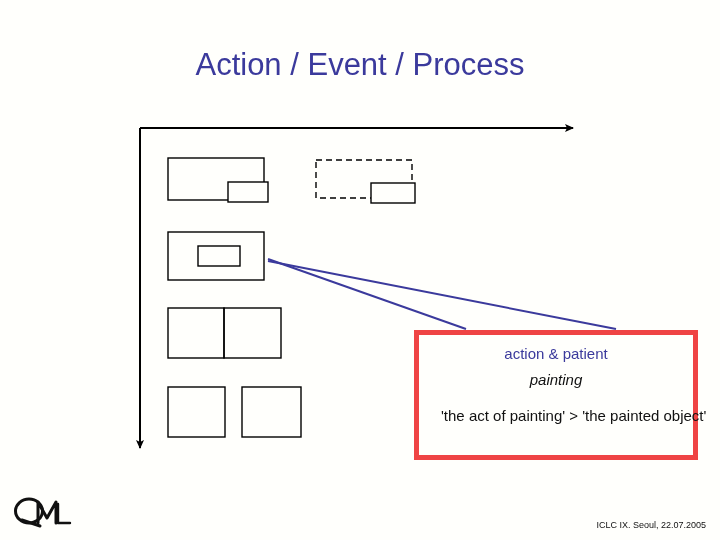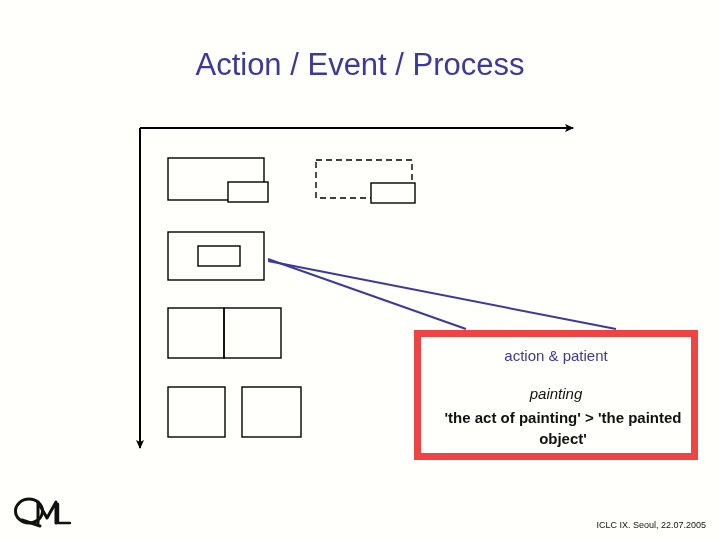--- a/index.html
+++ b/index.html
@@ -38,53 +38,51 @@
     top: 0;
     width: 720px;
     height: 540px;
   }
   .callout {
     position: absolute;
     left: 414px;
     top: 330px;
     width: 284px;
     height: 130px;
-    border: 7px solid #ef4444;
+    border: 5px solid #ef4444;
     background: #fffffc;
     box-sizing: border-box;
   }
   .callout-heading {
     position: absolute;
     left: 0;
     top: 10px;
     width: 100%;
     text-align: center;
     font-size: 15px;
     color: #3b3a9c;
   }
   .callout-term {
     position: absolute;
     left: 0;
-    top: 48px;
+    top: 36px;
     width: 100%;
     text-align: center;
     font-size: 15px;
     font-style: italic;
     color: #111111;
   }
   .callout-gloss {
     position: absolute;
-    left: 8px;
+    left: 22px;
     top: 70px;
     width: 268px;
-    text-align: center;
     font-size: 15px;
     line-height: 21px;
     color: #111111;
-    font-weight: bold;
   }
   #footer-note {
     position: absolute;
     right: 14px;
     bottom: 10px;
     font-size: 9px;
     font-weight: normal;
     color: #111111;
     white-space: nowrap;
   }

